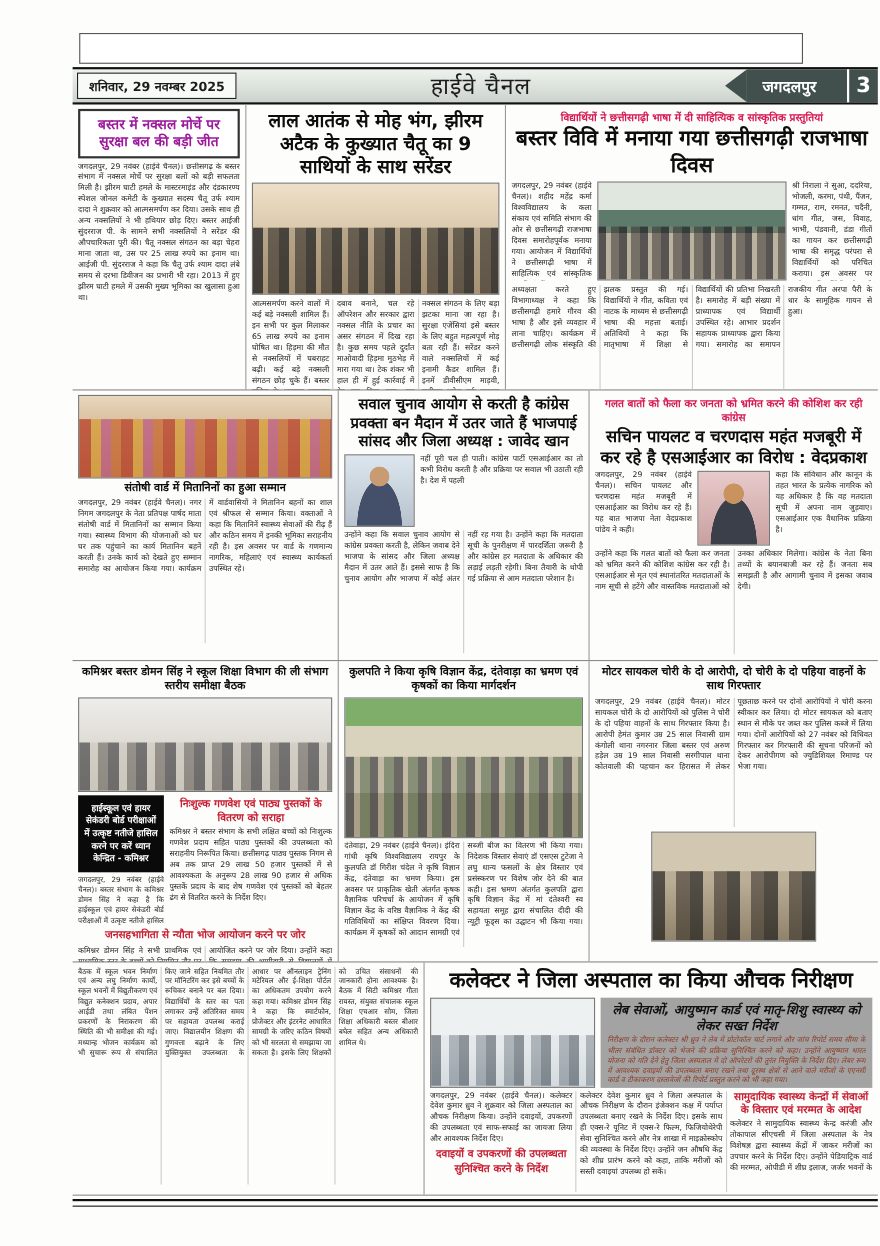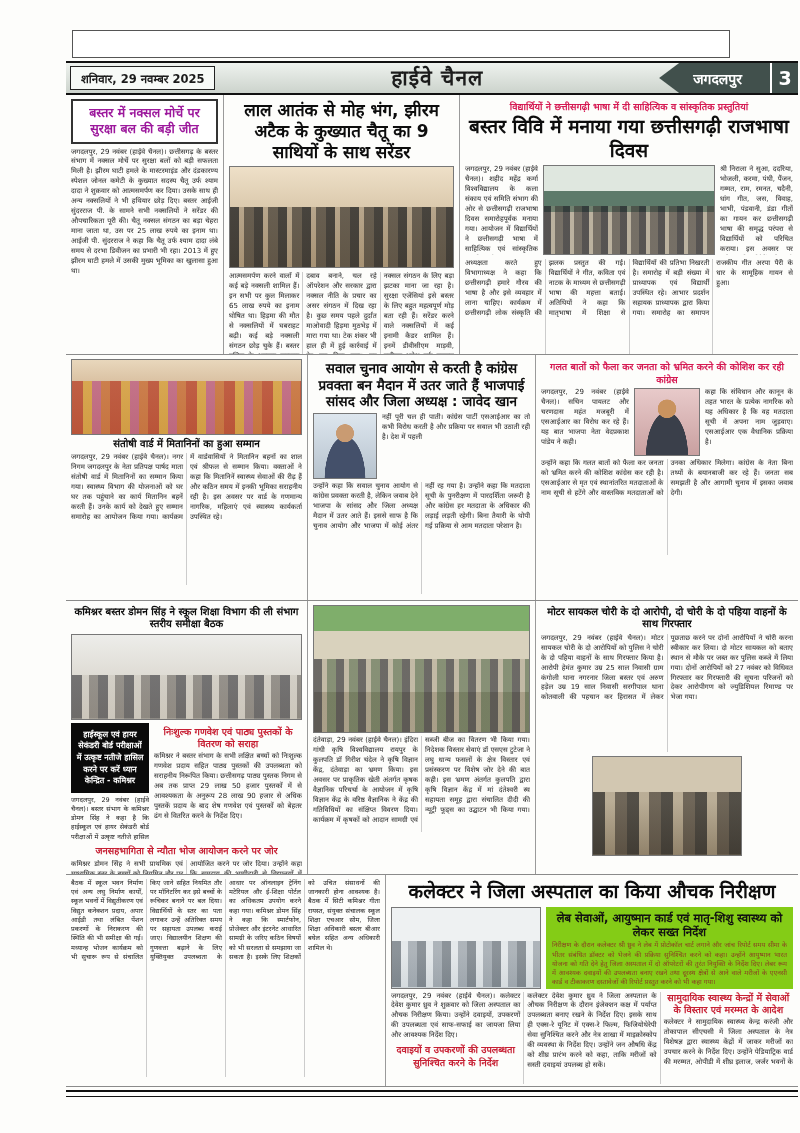--- a/index.html
+++ b/index.html
@@ -2,21 +2,21 @@
 <html lang="hi"><head>
 <meta charset="utf-8">
 <style>
   html,body{margin:0;padding:0;}
   body{width:800px;height:1133px;background:#fdfdfb;font-family:"DejaVu Sans","Liberation Sans",sans-serif;color:#1c1c1c;overflow:hidden;}
   .inner{margin-left:66px;width:732px;}
   .top-strip{height:26px;border:1px solid #555;width:656px;margin:30px 0 3px 6px;background:#fff;}
   
   .masthead{height:30px;display:flex;align-items:stretch;border-top:2px solid #111;border-bottom:2px solid #111;background:linear-gradient(#eef2ee,#ccd3cc);}
   .date-box{border:1px solid #222;margin:3px 0 3px 4px;padding:0 10px;display:flex;align-items:center;font-weight:bold;font-size:11.5px;background:#f7faf7;white-space:nowrap;}
-  .mast-title{flex:1;text-align:center;font-size:21px;font-weight:700;line-height:30px;letter-spacing:1px;}
+  .mast-title{flex:1;text-align:center;font-size:21px;font-weight:400;line-height:30px;letter-spacing:1px;}
   .mast-right{display:flex;align-items:stretch;}
   .chev{width:20px;background:#41504c;clip-path:polygon(100% 0,100% 100%,0 50%);}
   .city{background:#41504c;color:#fff;font-weight:bold;font-size:14px;display:flex;align-items:center;padding:0 28px 0 14px;}
   .pageno{background:#41504c;color:#fff;font-weight:800;font-size:19px;width:26px;display:flex;align-items:center;justify-content:center;border-left:2px solid #fff;}
   
   .band{display:flex;border-bottom:1px solid #8a8a8a;box-sizing:border-box;}
   .col{border-right:1px solid #9a9a9a;padding:4px 5px;box-sizing:border-box;overflow:hidden;}
   .col:last-child{border-right:none;}
   .b1{height:260px;} .b2{height:246px;} .b3{height:274px;} .b4{height:212px;}
   .w-a{width:158px;} .w-b{width:236px;} .w-c{width:338px;}
@@ -28,21 +28,21 @@
   .cols2{column-count:2;column-gap:7px;column-rule:1px solid #ccc;}
   .cols3{column-count:3;column-gap:7px;column-rule:1px solid #ccc;}
   .cols4{column-count:4;column-gap:7px;column-rule:1px solid #ccc;}
   .purple-box{border:2px solid #333;padding:4px 3px;text-align:center;color:#9c189c;font-weight:800;font-size:12.5px;line-height:1.3;margin-bottom:4px;background:#fff;}
   .kick{color:#d61a53;font-weight:bold;font-size:9.5px;text-align:center;margin:1px 0 2px;}
   .hl{font-weight:800;text-align:center;line-height:1.24;color:#0d0d0d;margin:1px 0 3px;}
   .hl.s17{font-size:17px;} .hl.s19{font-size:19px;} .hl.s15{font-size:15px;}
   .hl.s14{font-size:10px;} .hl.s13{font-size:13.5px;}
   .rsub{color:#c72034;font-weight:700;font-size:9.5px;text-align:center;line-height:1.3;margin:3px 0 2px;}
   .blackbox{background:#0a0a0a;color:#fff;font-size:8px;font-weight:bold;text-align:center;line-height:1.45;padding:6px 4px;margin-bottom:3px;}
-  .greenbox{background:#84cc16;padding:4px 6px;box-sizing:border-box;flex:1;overflow:hidden;}
+  .greenbox{background:#a3a3a3;padding:4px 6px;box-sizing:border-box;flex:1;overflow:hidden;font-style:italic;}
   .gb-title{font-weight:800;font-size:11.5px;text-align:center;line-height:1.25;margin-bottom:2px;color:#111;}
   .gb-body{font-size:6.6px;line-height:1.4;text-align:justify;color:#8a3a22;}
   .row{display:flex;gap:5px;}
   
   .photo{border:1px solid #777;box-sizing:border-box;background-repeat:no-repeat;}
   .ph-a{background-image:repeating-linear-gradient(90deg,rgba(30,30,30,.78) 0 9px,rgba(125,108,86,.38) 9px 14px,rgba(60,54,46,.72) 14px 24px),linear-gradient(180deg,#eee0c8,#c0a986);background-size:100% 60%,100% 100%;background-position:bottom,top;}
   .ph-univ{background-image:repeating-linear-gradient(90deg,rgba(35,35,40,.7) 0 7px,rgba(150,140,120,.35) 7px 11px,rgba(70,65,60,.65) 11px 19px),linear-gradient(180deg,#dfe7df 0 28%,#5d7a6a 28% 52%,#cfc6b4 52%);background-size:100% 55%,100% 100%;background-position:bottom,top;}
   .ph-women{background-image:repeating-linear-gradient(90deg,rgba(185,70,45,.8) 0 11px,rgba(215,160,60,.8) 11px 20px,rgba(190,95,130,.8) 20px 29px,rgba(200,110,55,.8) 29px 38px),linear-gradient(180deg,#e8d7bc,#b98e66);background-size:100% 72%,100% 100%;background-position:bottom,top;}
   .ph-meeting{background-image:repeating-linear-gradient(90deg,rgba(45,45,50,.6) 0 10px,rgba(200,195,185,.5) 10px 17px,rgba(90,85,80,.55) 17px 26px),linear-gradient(180deg,#ededea,#cfc9bd);background-size:100% 52%,100% 100%;background-position:bottom,top;}
   .ph-krishi{background-image:repeating-linear-gradient(90deg,rgba(50,50,55,.65) 0 8px,rgba(160,150,130,.4) 8px 13px,rgba(80,100,70,.6) 13px 22px),linear-gradient(180deg,#7fae6b 0 20%,#d9d2bd 20% 68%,#b0a68d 68%);background-size:100% 58%,100% 100%;background-position:bottom,top;}
@@ -101,20 +101,21 @@
     <div class="col w-m">
       <div class="hl s13">सवाल चुनाव आयोग से करती है कांग्रेस प्रवक्ता बन मैदान में उतर जाते हैं भाजपाई सांसद और जिला अध्यक्ष : जावेद खान</div>
       <div class="row" style="margin-bottom:3px;">
         <div class="portrait" style="width:62px;height:64px;"></div>
         <div class="bt" style="flex:1;height:66px;overflow:hidden;">नहीं पूरी चल ही पाती। कांग्रेस पार्टी एसआईआर का तो कभी विरोध करती है और प्रक्रिया पर सवाल भी उठाती रही है। देश में पहली</div>
       </div>
       <div class="bt cols2" style="height:112px;overflow:hidden;">उन्होंने कहा कि सवाल चुनाव आयोग से कांग्रेस प्रवक्ता करती है, लेकिन जवाब देने भाजपा के सांसद और जिला अध्यक्ष मैदान में उतर आते हैं। इससे साफ है कि चुनाव आयोग और भाजपा में कोई अंतर नहीं रह गया है। उन्होंने कहा कि मतदाता सूची के पुनरीक्षण में पारदर्शिता जरूरी है और कांग्रेस हर मतदाता के अधिकार की लड़ाई लड़ती रहेगी। बिना तैयारी के थोपी गई प्रक्रिया से आम मतदाता परेशान है।</div>
     </div>
     <div class="col w-r">
       <div class="kick">गलत बातों को फैला कर जनता को भ्रमित करने की कोशिश कर रही कांग्रेस</div>
+      <div class="hl s15">सचिन पायलट व चरणदास महंत मजबूरी में कर रहे है एसआईआर का विरोध : वेदप्रकाश</div>
       <div class="row" style="margin-bottom:3px;">
         <div class="bt" style="flex:1;height:68px;overflow:hidden;">जगदलपुर, 29 नवंबर (हाईवे चैनल)। सचिन पायलट और चरणदास महंत मजबूरी में एसआईआर का विरोध कर रहे हैं। यह बात भाजपा नेता वेदप्रकाश पांडेय ने कही।</div>
         <div class="portrait warm" style="width:64px;height:66px;"></div>
         <div class="bt" style="flex:1;height:68px;overflow:hidden;">कहा कि संविधान और कानून के तहत भारत के प्रत्येक नागरिक को यह अधिकार है कि वह मतदाता सूची में अपना नाम जुड़वाए। एसआईआर एक वैधानिक प्रक्रिया है।</div>
       </div>
       <div class="bt cols2" style="height:96px;overflow:hidden;">उन्होंने कहा कि गलत बातों को फैला कर जनता को भ्रमित करने की कोशिश कांग्रेस कर रही है। एसआईआर से मृत एवं स्थानांतरित मतदाताओं के नाम सूची से हटेंगे और वास्तविक मतदाताओं को उनका अधिकार मिलेगा। कांग्रेस के नेता बिना तथ्यों के बयानबाजी कर रहे हैं। जनता सब समझती है और आगामी चुनाव में इसका जवाब देगी।</div>
     </div>
   </div>
 
   <div class="band b3">
@@ -128,20 +129,21 @@
         </div>
         <div style="flex:1;">
           <div class="rsub">निःशुल्क गणवेश एवं पाठ्य पुस्तकों के वितरण को सराहा</div>
           <div class="bt" style="height:90px;overflow:hidden;">कमिश्नर ने बस्तर संभाग के सभी लक्षित बच्चों को निःशुल्क गणवेश प्रदाय सहित पाठ्य पुस्तकों की उपलब्धता को सराहनीय निरूपित किया। छत्तीसगढ़ पाठ्य पुस्तक निगम से अब तक प्राप्त 29 लाख 50 हजार पुस्तकों में से आवश्यकता के अनुरूप 28 लाख 90 हजार से अधिक पुस्तकें प्रदाय के बाद शेष गणवेश एवं पुस्तकों को बेहतर ढंग से वितरित करने के निर्देश दिए।</div>
         </div>
       </div>
       <div class="rsub">जनसहभागिता से न्यौता भोज आयोजन करने पर जोर</div>
       <div class="bt cols2" style="height:40px;overflow:hidden;">कमिश्नर डोमन सिंह ने सभी प्राथमिक एवं माध्यमिक स्तर के बच्चों को नियमित तौर पर स्कूल से जोड़ने एवं उन्हें पौष्टिक आहार देने के लिए जनसहभागिता से न्यौता भोज आयोजित करने पर जोर दिया। उन्होंने कहा कि समुदाय की भागीदारी से विद्यालयों में उत्सव का वातावरण बनता है।</div>
     </div>
     <div class="col w-m">
+      <div class="hl s14">कुलपति ने किया कृषि विज्ञान केंद्र, दंतेवाड़ा का भ्रमण एवं कृषकों का किया मार्गदर्शन</div>
       <div class="photo ph-krishi" style="height:128px;margin-bottom:3px;"></div>
       <div class="bt cols2" style="height:96px;overflow:hidden;">दंतेवाड़ा, 29 नवंबर (हाईवे चैनल)। इंदिरा गांधी कृषि विश्वविद्यालय रायपुर के कुलपति डॉ गिरीश चंदेल ने कृषि विज्ञान केंद्र, दंतेवाड़ा का भ्रमण किया। इस अवसर पर प्राकृतिक खेती अंतर्गत कृषक वैज्ञानिक परिचर्चा के आयोजन में कृषि विज्ञान केंद्र के वरिष्ठ वैज्ञानिक ने केंद्र की गतिविधियों का संक्षिप्त विवरण दिया। कार्यक्रम में कृषकों को आदान सामग्री एवं सब्जी बीज का वितरण भी किया गया। निदेशक विस्तार सेवाएं डॉ एसएस टुटेजा ने लघु धान्य फसलों के क्षेत्र विस्तार एवं प्रसंस्करण पर विशेष जोर देने की बात कही। इस भ्रमण अंतर्गत कुलपति द्वारा कृषि विज्ञान केंद्र में मां दंतेश्वरी स्व सहायता समूह द्वारा संचालित दीदी की न्यूट्री फूड्स का उद्घाटन भी किया गया। कार्यक्रम में कृषकों का मार्गदर्शन किया गया।</div>
     </div>
     <div class="col w-r">
       <div class="hl s14">मोटर सायकल चोरी के दो आरोपी, दो चोरी के दो पहिया वाहनों के साथ गिरफ्तार</div>
       <div class="bt cols2" style="height:118px;overflow:hidden;">जगदलपुर, 29 नवंबर (हाईवे चैनल)। मोटर सायकल चोरी के दो आरोपियों को पुलिस ने चोरी के दो पहिया वाहनों के साथ गिरफ्तार किया है। आरोपी हेमंत कुमार उम्र 25 साल निवासी ग्राम कंगोली थाना नगरनार जिला बस्तर एवं अरुण हड़ेल उम्र 19 साल निवासी सरगीपाल थाना कोतवाली की पहचान कर हिरासत में लेकर पूछताछ करने पर दोनों आरोपियों ने चोरी करना स्वीकार कर लिया। दो मोटर सायकल को बताए स्थान से मौके पर जब्त कर पुलिस कब्जे में लिया गया। दोनों आरोपियों को 27 नवंबर को विधिवत गिरफ्तार कर गिरफ्तारी की सूचना परिजनों को देकर आरोपीगण को ज्युडिशियल रिमाण्ड पर भेजा गया।</div>
       <div class="photo ph-police" style="width:150px;height:100px;margin:4px auto 0;"></div>
     </div>
   </div>
 

